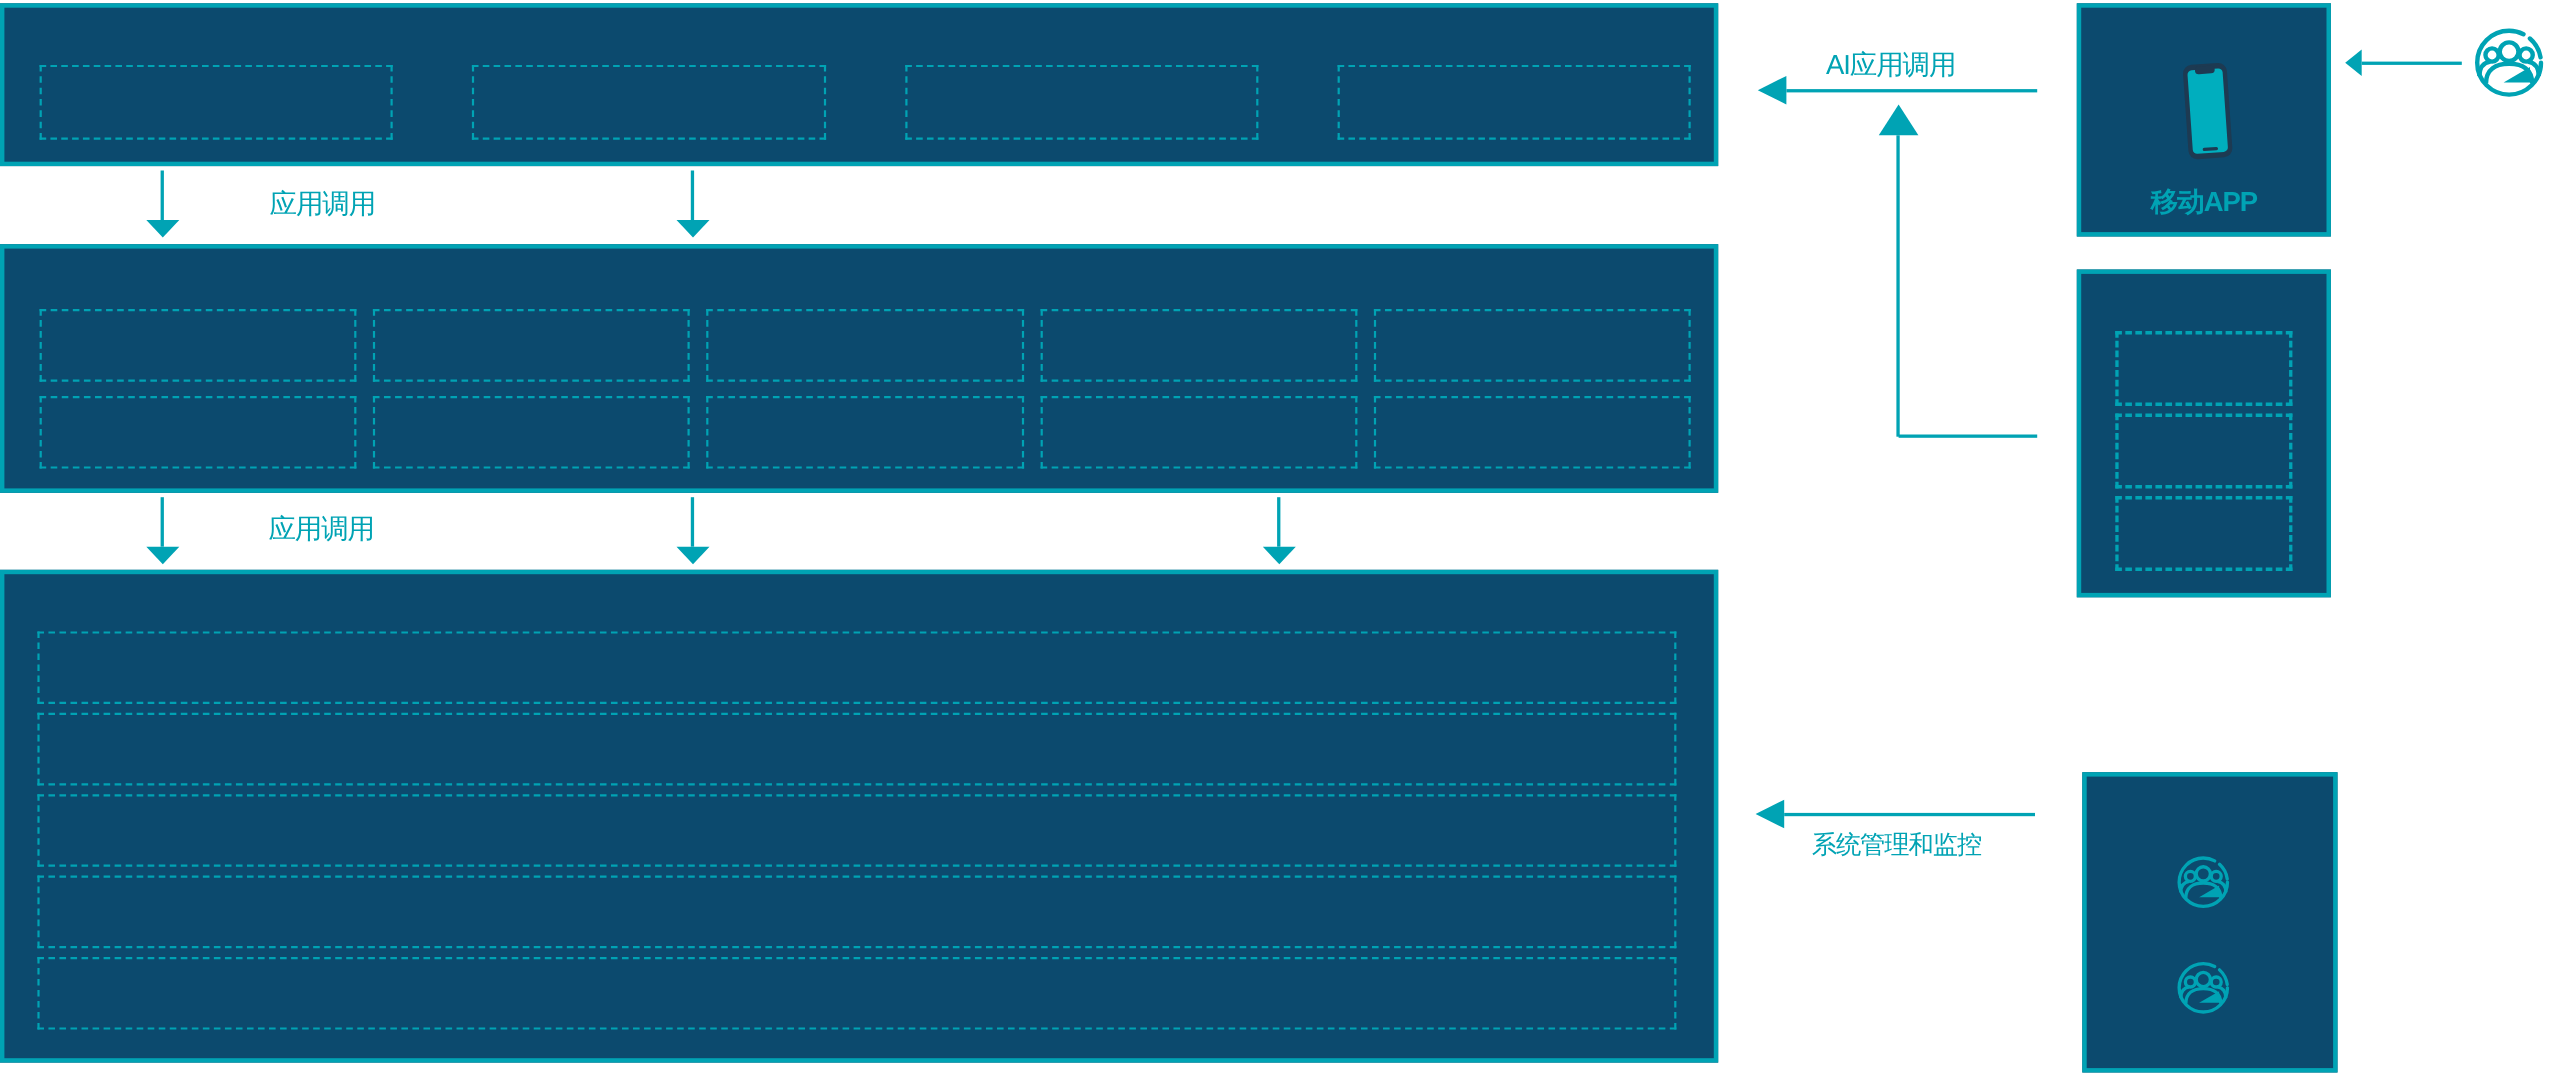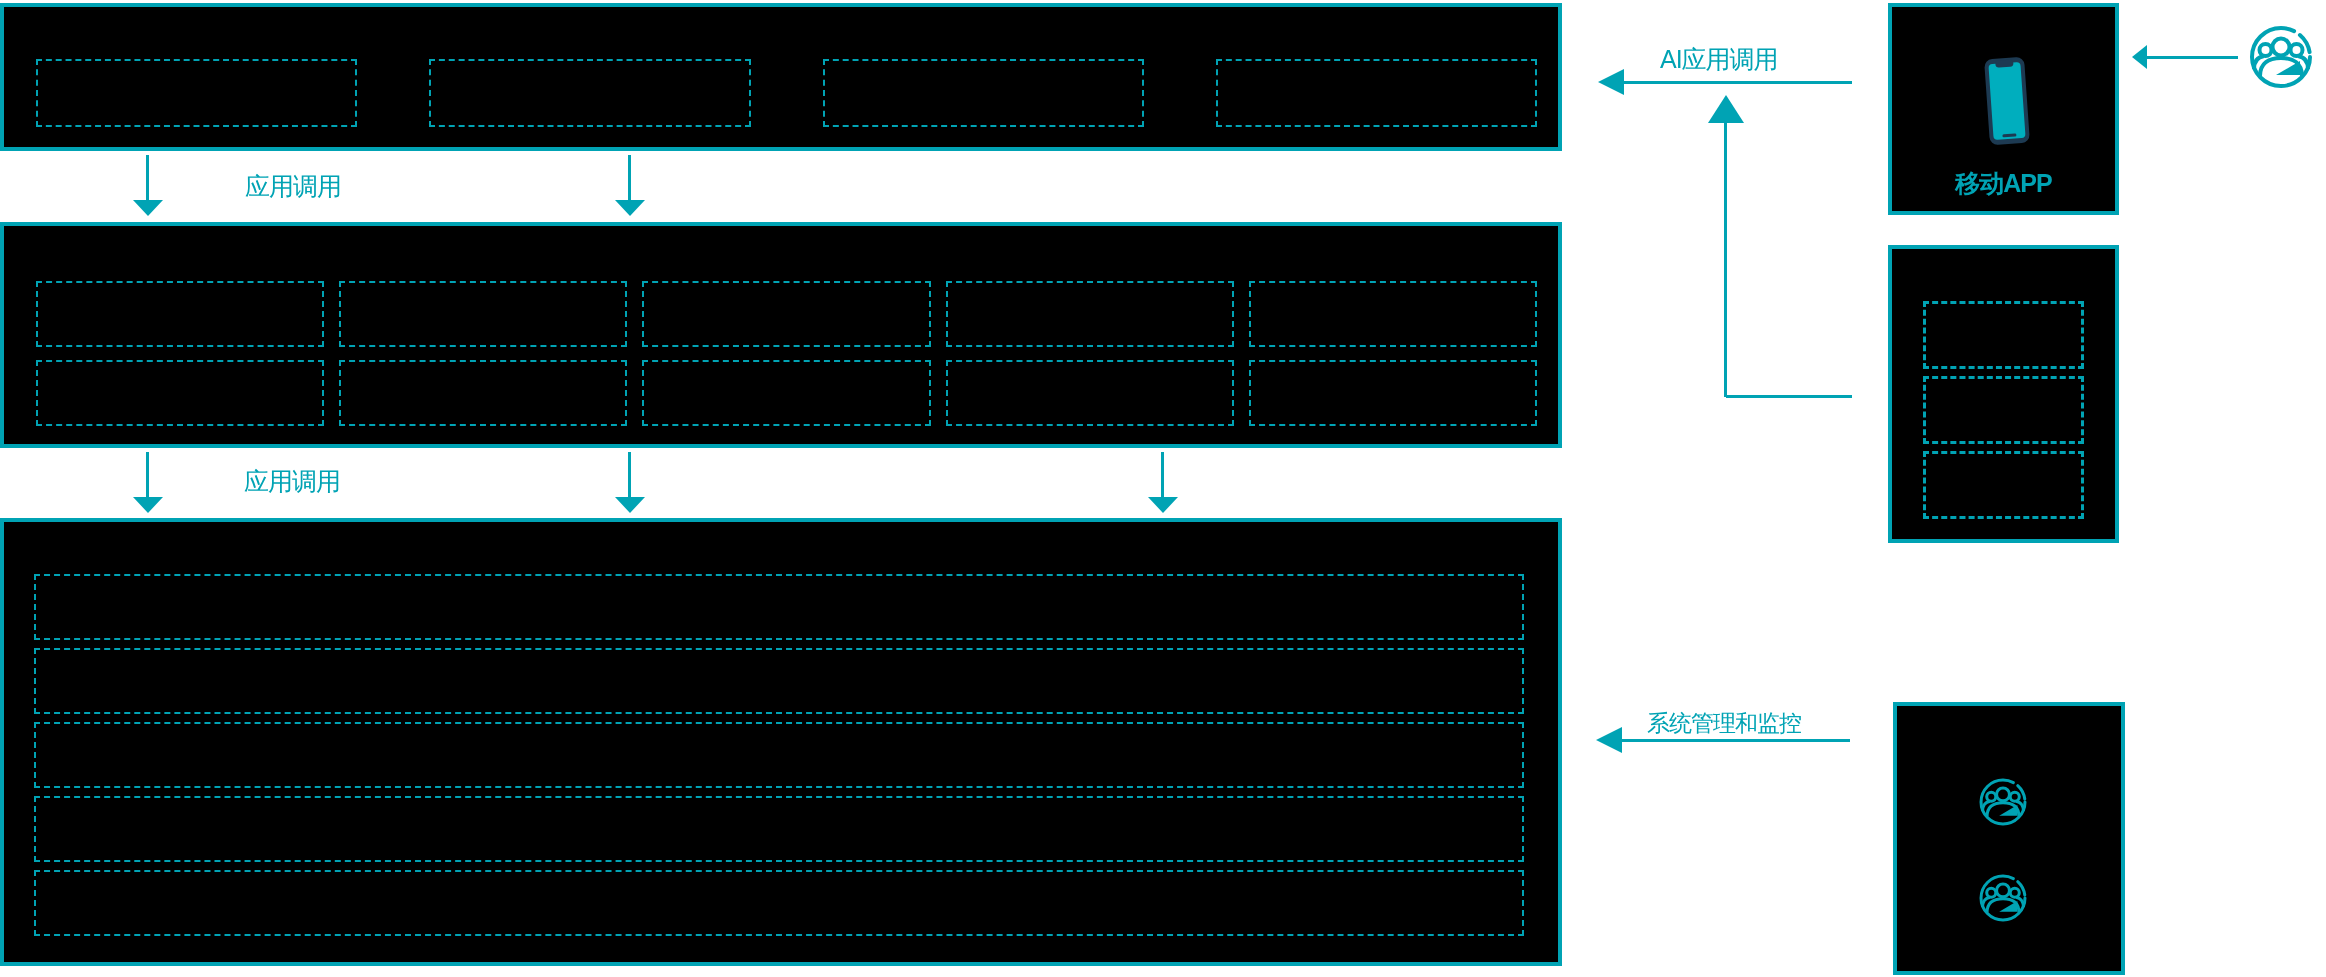--- a/index.html
+++ b/index.html
@@ -3,21 +3,21 @@
 <meta charset="utf-8">
 <style>
   * { box-sizing: border-box; margin: 0; padding: 0; }
   html,body { background:#fff; }
   body { font-family: "Liberation Sans", "DejaVu Sans", sans-serif; }
   :root { --accent:#00A3B4; --phone-body:#1D3A52; --phone-screen:#00AEBE; }
 
   .canvas { position:relative; width:2326px; height:977px; background:#fff; overflow:hidden; }
 
   
-  .panel { position:absolute; border:4px solid var(--accent); background:#000000; }
+  .panel { position:absolute; border:4px solid var(--accent); background:#0c4a6e; }
   #top-panel      { left:0;      top:3px;   width:1562px; height:148px; }
   #middle-panel   { left:0;      top:222px; width:1562px; height:226px; }
   #bottom-panel   { left:0;      top:518px; width:1562px; height:448px; }
   #mobile-panel   { left:1888px; top:3px;   width:231px;  height:212px; }
   #access-panel   { left:1888px; top:245px; width:231px;  height:298px; }
   #operators-panel{ left:1893px; top:702px; width:232px;  height:273px; }
 
   
   .top-grid    { position:absolute; left:32px; right:21px; top:52px; display:flex; gap:72px; }
   .ph-box      { flex:1; height:68px; border:2px dashed var(--accent); }
@@ -153,21 +153,21 @@
   <div class="panel" id="access-panel">
     <div class="access-stack">
         <div class="ph-slot"></div>
         <div class="ph-slot"></div>
         <div class="ph-slot"></div>
       </div>
   </div>
 
   <div class="head-left" style="left:1596px; top:727px;"></div>
   <div class="hline" style="left:1622px; top:739px; width:228px;"></div>
-  <div class="label label-sm" style="left:1647px; top:709px;text-align:center;">系统管理和监控</div>
+  <div class="label label-sm" style="left:1647px; top:753px;text-align:center;">系统管理和监控</div>
 
   <div class="panel" id="operators-panel">
     <div class="operator-stack">
   <svg width="50" height="50" viewBox="0 0 66 66">
     <circle cx="33" cy="33" r="29" fill="none" stroke="var(--accent)" stroke-width="4" stroke-dasharray="150 7 20 5" stroke-linecap="round"></circle>
     <circle cx="33" cy="23" r="8.5" fill="none" stroke="var(--accent)" stroke-width="4"></circle>
     <circle cx="17.5" cy="26" r="6" fill="none" stroke="var(--accent)" stroke-width="4"></circle>
     <circle cx="48.5" cy="26" r="6" fill="none" stroke="var(--accent)" stroke-width="4"></circle>
     <path d="M6 45 C6 37 10 33 16 32" fill="none" stroke="var(--accent)" stroke-width="4"></path>
     <path d="M60 45 C60 37 56 33 50 32" fill="none" stroke="var(--accent)" stroke-width="4"></path>

